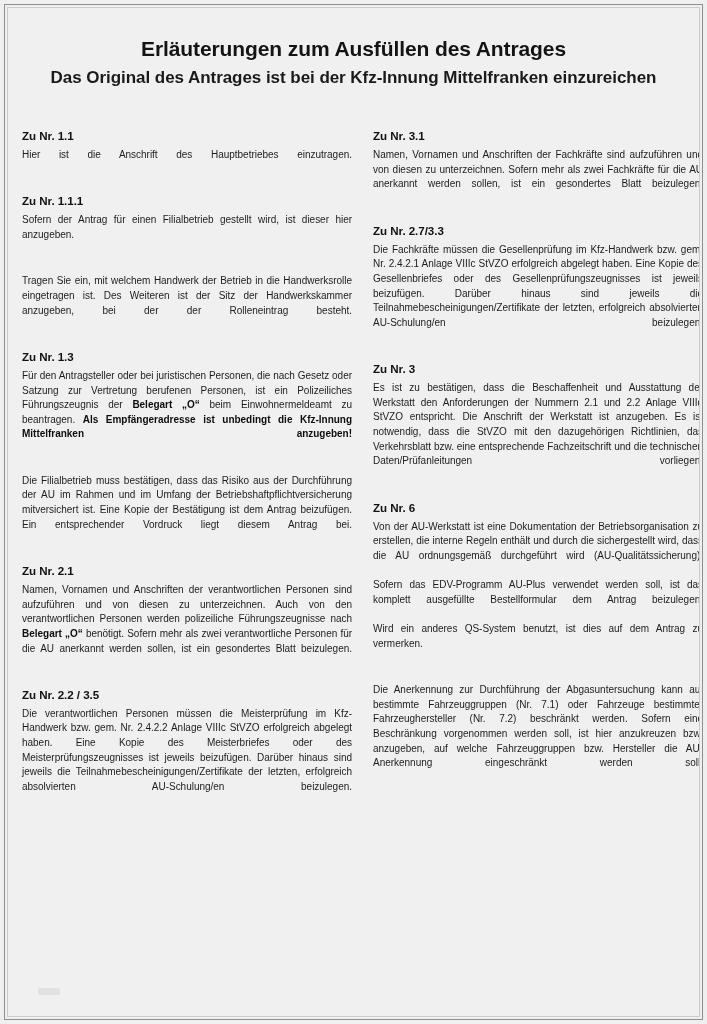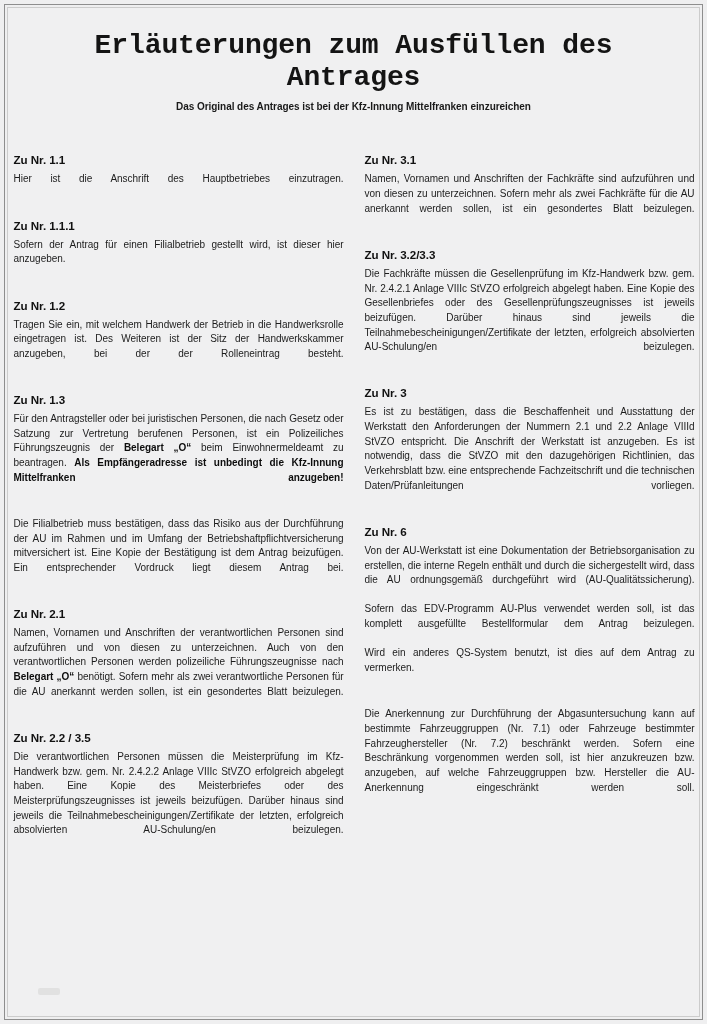--- a/index.html
+++ b/index.html
@@ -49,42 +49,40 @@
     box-sizing: border-box;
     overflow: hidden;
   }
 
   
   #header {
     padding: 22px 30px 0 30px;
     text-align: center;
   }
   #doc-title {
-    font-size: 28px;
+    font-size: 21px;
     font-weight: bold;
     color: #141414;
     letter-spacing: -0.1px;
     line-height: 1.15;
-    margin: 0;
-    font-family: Liberation Mono, monospace;
+    margin: 7px;
   }
   #doc-subtitle {
-    font-size: 10px;
+    font-size: 17px;
     font-weight: bold;
     color: #1a1a1a;
     margin: 7px 0 0 0;
     letter-spacing: -0.05px;
   }
 
   
   #columns {
     display: flex;
     padding: 41px 13px 0 14px;
     align-items: flex-start;
-    justify-content: center;
   }
   .column {
     width: 330px;
     flex: 0 0 330px;
   }
   .column.left { margin-right: 21px; }
 
   .section { margin-bottom: 17px; }
   .section:last-child { margin-bottom: 0; }
 
@@ -149,21 +147,20 @@
               <p class="para"><span>Hier ist die Anschrift des Hauptbetriebes einzutragen.</span></p>
             </div>
           </div>
           <div class="section">
             <div class="sec-head">Zu Nr. 1.1.1</div>
             <div class="sec-body">
               <p class="para"><span>Sofern der Antrag für einen Filialbetrieb gestellt wird, ist dieser hier anzugeben.</span></p>
             </div>
           </div>
           <div class="section">
-            <div class="sec-head">Zu Nr. 1.2</div>
             <div class="sec-body">
               <p class="para"><span>Tragen Sie ein, mit welchem Handwerk der Betrieb in die Handwerksrolle eingetragen ist. Des Weiteren ist der Sitz der Handwerkskammer anzugeben, bei der der Rolleneintrag besteht.</span></p>
             </div>
           </div>
           <div class="section">
             <div class="sec-head">Zu Nr. 1.3</div>
             <div class="sec-body">
               <p class="para"><span>Für den Antragsteller oder bei juristischen Personen, die nach Gesetz oder Satzung zur Vertretung berufenen Personen, ist ein Polizeiliches Führungszeugnis der </span><b>Belegart „O“</b><span> beim Einwohnermeldeamt zu beantragen. </span><b>Als Empfängeradresse ist unbedingt die Kfz-Innung Mittelfranken anzugeben!</b></p>
             </div>
           </div>
@@ -186,21 +183,21 @@
           </div>
         </div>
       <div class="column right" id="col-right">
           <div class="section">
             <div class="sec-head">Zu Nr. 3.1</div>
             <div class="sec-body">
               <p class="para"><span>Namen, Vornamen und Anschriften der Fachkräfte sind aufzuführen und von diesen zu unterzeichnen. Sofern mehr als zwei Fachkräfte für die AU anerkannt werden sollen, ist ein gesondertes Blatt beizulegen.</span></p>
             </div>
           </div>
           <div class="section">
-            <div class="sec-head">Zu Nr. 3.2/3.3</div>
+            <div class="sec-head">Zu Nr. 2.7/3.3</div>
             <div class="sec-body">
               <p class="para"><span>Die Fachkräfte müssen die Gesellenprüfung im Kfz-Handwerk bzw. gem. Nr. 2.4.2.1 Anlage VIIIc StVZO erfolgreich abgelegt haben. Eine Kopie des Gesellenbriefes oder des Gesellenprüfungszeugnisses ist jeweils beizufügen. Darüber hinaus sind jeweils die Teilnahmebescheinigungen/Zertifikate der letzten, erfolgreich absolvierten AU-Schulung/en beizulegen.</span></p>
             </div>
           </div>
           <div class="section">
             <div class="sec-head">Zu Nr. 3</div>
             <div class="sec-body">
               <p class="para"><span>Es ist zu bestätigen, dass die Beschaffenheit und Ausstattung der Werkstatt den Anforderungen der Nummern 2.1 und 2.2 Anlage VIIId StVZO entspricht. Die Anschrift der Werkstatt ist anzugeben. Es ist notwendig, dass die StVZO mit den dazugehörigen Richtlinien, das Verkehrsblatt bzw. eine entsprechende Fachzeitschrift und die technischen Daten/Prüfanleitungen vorliegen.</span></p>
             </div>
           </div>

